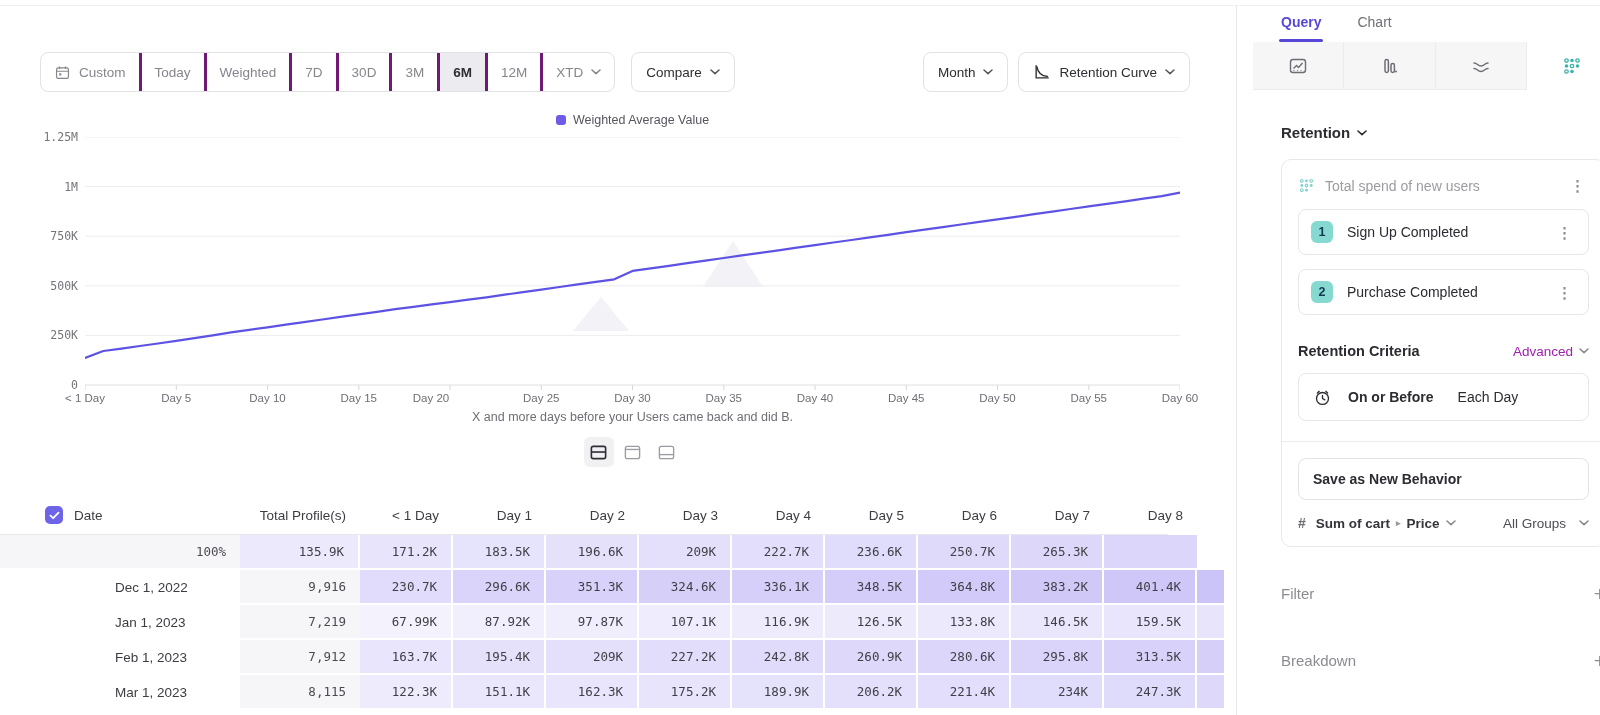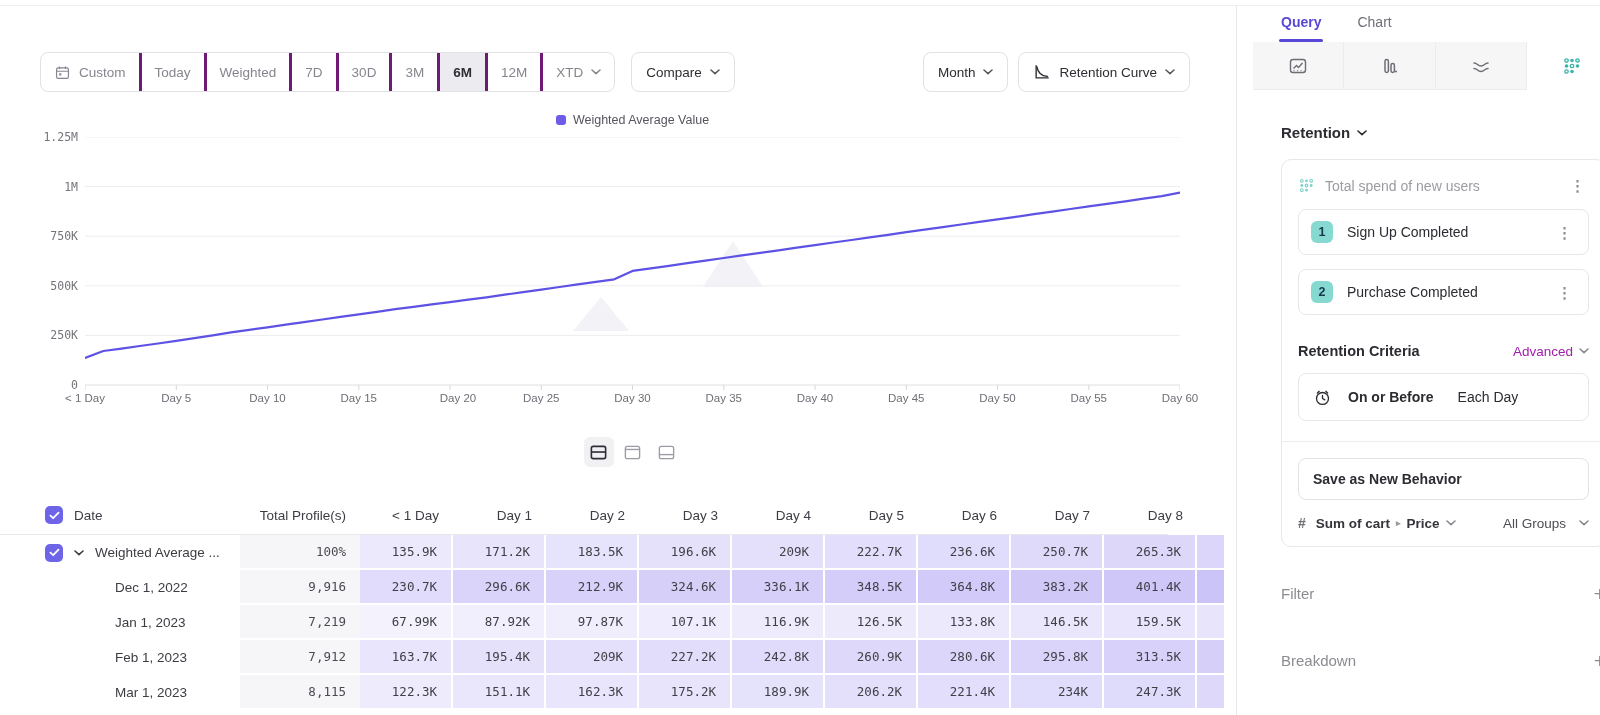--- a/index.html
+++ b/index.html
@@ -216,30 +216,31 @@
         <line x1="1095.0" x2="1095.0" y1="248" y2="253" stroke="#d8d8dc" stroke-width="1"></line>
         <polyline points="0.0,221.0 18.3,214.0 36.5,211.6 54.8,209.0 73.0,206.5 91.3,203.8 109.5,201.1 127.8,198.3 146.0,195.4 164.3,192.8 182.5,190.3 200.8,187.7 219.0,185.1 237.3,182.5 255.5,179.9 273.8,177.4 292.0,174.8 310.3,172.2 328.5,169.8 346.8,167.4 365.0,165.1 383.3,162.7 401.5,160.3 419.8,157.7 438.0,155.1 456.3,152.6 474.5,150.0 492.8,147.4 511.0,144.8 529.3,142.3 547.5,133.9 565.8,131.3 584.0,128.8 602.3,126.2 620.5,123.6 638.8,121.0 657.0,118.4 675.3,115.9 693.5,113.3 711.8,110.7 730.0,108.1 748.3,105.5 766.5,103.0 784.8,100.4 803.0,97.8 821.3,95.2 839.5,92.7 857.8,90.1 876.0,87.5 894.3,84.9 912.5,82.3 930.8,79.8 949.0,77.2 967.3,74.6 985.5,72.0 1003.8,69.4 1022.0,66.9 1040.3,64.3 1058.5,61.7 1076.8,59.1 1095.0,55.6" fill="none" stroke="#5d52e4" stroke-width="2.2" stroke-linejoin="round" stroke-linecap="round"></polyline>
       </svg>
   </div>
 
   <div class="xlabels" id="xlabels">
       <div class="xlabel" style="left: 0px;">&lt; 1 Day</div>
       <div class="xlabel" style="left: 91.25px;">Day 5</div>
       <div class="xlabel" style="left: 182.5px;">Day 10</div>
       <div class="xlabel" style="left: 273.75px;">Day 15</div>
-      <div class="xlabel" style="left: 373px;">Day 20</div>
+      <div class="xlabel" style="left: 346px;">Day 20</div>
       <div class="xlabel" style="left: 456.25px;">Day 25</div>
       <div class="xlabel" style="left: 547.5px;">Day 30</div>
       <div class="xlabel" style="left: 638.75px;">Day 35</div>
       <div class="xlabel" style="left: 730px;">Day 40</div>
       <div class="xlabel" style="left: 821.25px;">Day 45</div>
       <div class="xlabel" style="left: 912.5px;">Day 50</div>
       <div class="xlabel" style="left: 1003.75px;">Day 55</div>
       <div class="xlabel" style="left: 1095px;">Day 60</div>
     </div>
+  <div class="axis-caption">X and more days before your Users came back and did B.</div>
 
   <div class="view-toggles" id="view-toggles">
       <button class="vt-btn active">
         <svg viewBox="0 0 20 20" width="19" height="19" fill="none" stroke="#2e2e34" stroke-width="1.7">
           <rect x="2.5" y="3.5" width="15" height="13" rx="2"></rect>
           <line x1="2.5" x2="17.5" y1="9.5" y2="9.5"></line>
         </svg>
       </button>
       <button class="vt-btn">
         <svg viewBox="0 0 20 20" width="19" height="19" fill="none" stroke="#9b9ba3" stroke-width="1.4">
@@ -271,53 +272,40 @@
         <div class="tcell c-num">Day 2</div>
         <div class="tcell c-num">Day 3</div>
         <div class="tcell c-num">Day 4</div>
         <div class="tcell c-num">Day 5</div>
         <div class="tcell c-num">Day 6</div>
         <div class="tcell c-num">Day 7</div>
         <div class="tcell c-num">Day 8</div>
         <div class="tcell c-sliver-head"></div>
       </div>
       <div class="trow">
-        <div class="tcell c-date">
-          <div class="checkbox checked">
-            <svg viewBox="0 0 12 10" width="11" height="9">
-              <path d="M1.5 5.2L4.5 8 10.5 1.8" fill="none" stroke="#fff" stroke-width="2" stroke-linecap="round" stroke-linejoin="round"></path>
-            </svg>
-          </div>
-          <span class="row-chev">
-            <svg viewBox="0 0 10 6" width="10" height="6">
-              <path d="M1 1l4 3.6L9 1" fill="none" stroke="#3c3c43" stroke-width="1.6" stroke-linecap="round" stroke-linejoin="round"></path>
-            </svg>
-          </span>
-          <span>Weighted Average ...</span>
-        </div>
         <div class="tcell c-total">100%</div>
         <div class="tcell c-val" style="background: rgba(113, 92, 235, 0.137);">135.9K</div>
         <div class="tcell c-val" style="background: rgba(113, 92, 235, 0.165);">171.2K</div>
         <div class="tcell c-val" style="background: rgba(113, 92, 235, 0.173);">183.5K</div>
         <div class="tcell c-val" style="background: rgba(113, 92, 235, 0.184);">196.6K</div>
         <div class="tcell c-val" style="background: rgba(113, 92, 235, 0.192);">209K</div>
         <div class="tcell c-val" style="background: rgba(113, 92, 235, 0.204);">222.7K</div>
         <div class="tcell c-val" style="background: rgba(113, 92, 235, 0.216);">236.6K</div>
         <div class="tcell c-val" style="background: rgba(113, 92, 235, 0.227);">250.7K</div>
         <div class="tcell c-val" style="background: rgba(113, 92, 235, 0.24);">265.3K</div>
         <div class="tcell c-sliver" style="background: rgba(113, 92, 235, 0.25);"></div>
       </div>
       <div class="trow">
         <div class="tcell c-date indent">
           <span>Dec 1, 2022</span>
         </div>
         <div class="tcell c-total">9,916</div>
         <div class="tcell c-val" style="background: rgba(113, 92, 235, 0.21);">230.7K</div>
         <div class="tcell c-val" style="background: rgba(113, 92, 235, 0.263);">296.6K</div>
-        <div class="tcell c-val" style="background: rgba(113, 92, 235, 0.275);">212.9K</div>
+        <div class="tcell c-val" style="background: rgba(113, 92, 235, 0.275);">351.3K</div>
         <div class="tcell c-val" style="background: rgba(113, 92, 235, 0.286);">324.6K</div>
         <div class="tcell c-val" style="background: rgba(113, 92, 235, 0.294);">336.1K</div>
         <div class="tcell c-val" style="background: rgba(113, 92, 235, 0.306);">348.5K</div>
         <div class="tcell c-val" style="background: rgba(113, 92, 235, 0.318);">364.8K</div>
         <div class="tcell c-val" style="background: rgba(113, 92, 235, 0.33);">383.2K</div>
         <div class="tcell c-val" style="background: rgba(113, 92, 235, 0.345);">401.4K</div>
         <div class="tcell c-sliver" style="background: rgba(113, 92, 235, 0.365);"></div>
       </div>
       <div class="trow">
         <div class="tcell c-date indent">

